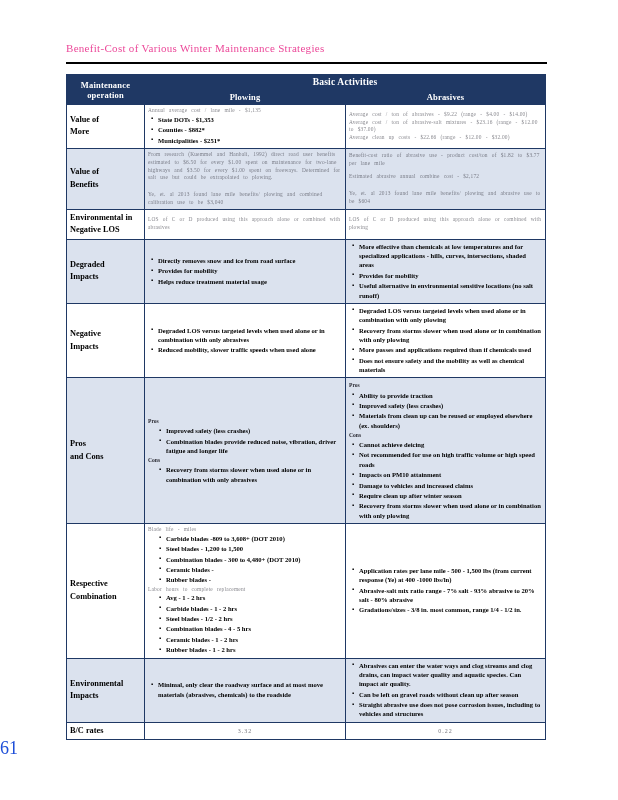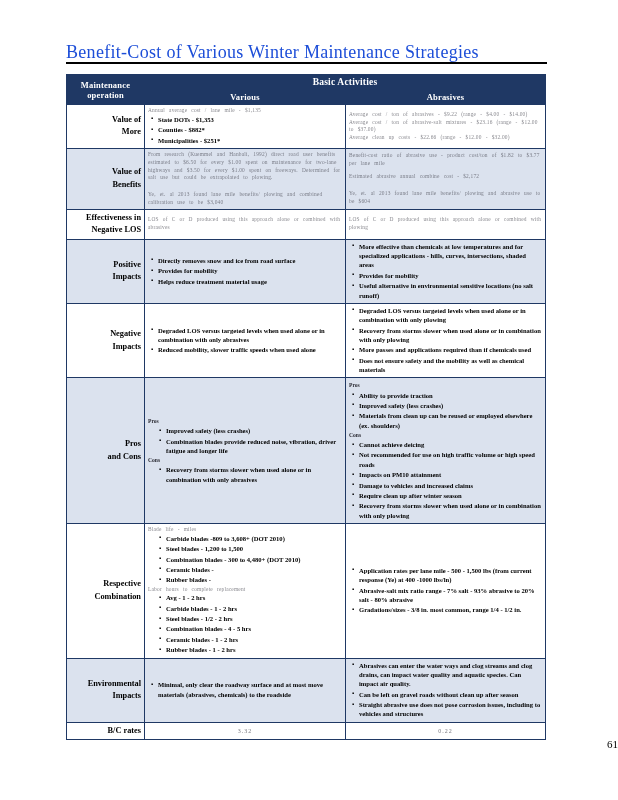--- a/index.html
+++ b/index.html
@@ -20,23 +20,23 @@
     left: 0; top: 0;
     width: 618px;
     height: 800px;
     background: #ffffff;
   }
   .doc-title {
     position: absolute;
     left: 66px;
     top: 42px;
     width: 480px;
-    font-size: 18px;
+    font-size: 11px;
     letter-spacing: 0.3px;
-    color: #1d4ed8;
+    color: #ec4899;
     white-space: nowrap;
   }
   .title-rule {
     position: absolute;
     left: 66px;
     top: 62px;
     width: 481px;
     height: 1.5px;
     background: #000;
   }
@@ -62,21 +62,21 @@
     letter-spacing: 0.2px;
   }
   .hdr-main {
     font-size: 9.5px;
   }
   .col-op  { width: 78px; }
   .col-plw { width: 201px; }
   .col-abr { width: 200px; }
 
   .rowlabel {
-    text-align: right;
+    text-align: left;
     font-size: 8.3px;
     font-weight: bold;
     line-height: 1.5;
   }
   .rowlabel .spread {
     display: block;
   }
   .cell {
     font-size: 6.6px;
     line-height: 1.45;
@@ -124,23 +124,23 @@
     font-size: 6px;
     color: #3a3a44;
     opacity: .7;
     letter-spacing: 1px;
   }
   .pagenum {
     position: absolute;
     left: 0;
     top: 738px;
     width: 618px;
-    text-align: right;
-    font-size: 11px;
-    color: #000000;
+    text-align: left;
+    font-size: 18px;
+    color: #1d4ed8;
   }
 </style>
 </head>
 <body>
 
 <div class="page">
 
   <div class="doc-title">Benefit-Cost of Various Winter Maintenance Strategies</div>
   <div class="title-rule"></div>
 
@@ -152,21 +152,21 @@
     </colgroup>
     <tbody>
       <tr>
         <td class="hdr" rowspan="2">
           <span class="spread">Maintenance</span>
           <span class="spread">operation</span>
         </td>
         <td class="hdr hdr-main" colspan="2">Basic Activities</td>
       </tr>
       <tr>
-        <td class="hdr">Various</td>
+        <td class="hdr">Plowing</td>
         <td class="hdr">Abrasives</td>
       </tr>
 
       <tr>
         <td class="rowlabel plain">
           <span class="spread">Value of</span>
           <span class="spread">More</span>
         </td>
         <td class="cell plain">
           <div class="faint">Annual average cost / lane mile - $1,135</div>
@@ -194,34 +194,34 @@
         </td>
         <td class="cell shade">
           <div class="faint">Benefit-cost ratio of abrasive use - product cost/ton of $1.82 to $3.77 per lane mile</div>
           <div class="faint" style="margin-top:5px">Estimated abrasive annual combine cost - $2,172</div>
           <div class="faint" style="margin-top:9px">Ye, et. al 2013 found lane mile benefits/ plowing and abrasive use to be $604</div>
         </td>
       </tr>
 
       <tr>
         <td class="rowlabel plain">
-          <span class="spread">Effectiveness in</span>
+          <span class="spread">Environmental in</span>
           <span class="spread">Negative LOS</span>
         </td>
         <td class="cell plain mid">
           <div class="faint">LOS of C or D produced using this approach alone or combined with abrasives</div>
         </td>
         <td class="cell plain mid">
           <div class="faint">LOS of C or D produced using this approach alone or combined with plowing</div>
         </td>
       </tr>
 
       <tr>
         <td class="rowlabel shade">
-          <span class="spread">Positive</span>
+          <span class="spread">Degraded</span>
           <span class="spread">Impacts</span>
         </td>
         <td class="cell shade mid">
           <ul class="bul">
             <li>Directly removes snow and ice from road surface</li>
             <li>Provides for mobility</li>
             <li>Helps reduce treatment material usage</li>
           </ul>
         </td>
         <td class="cell shade mid">

